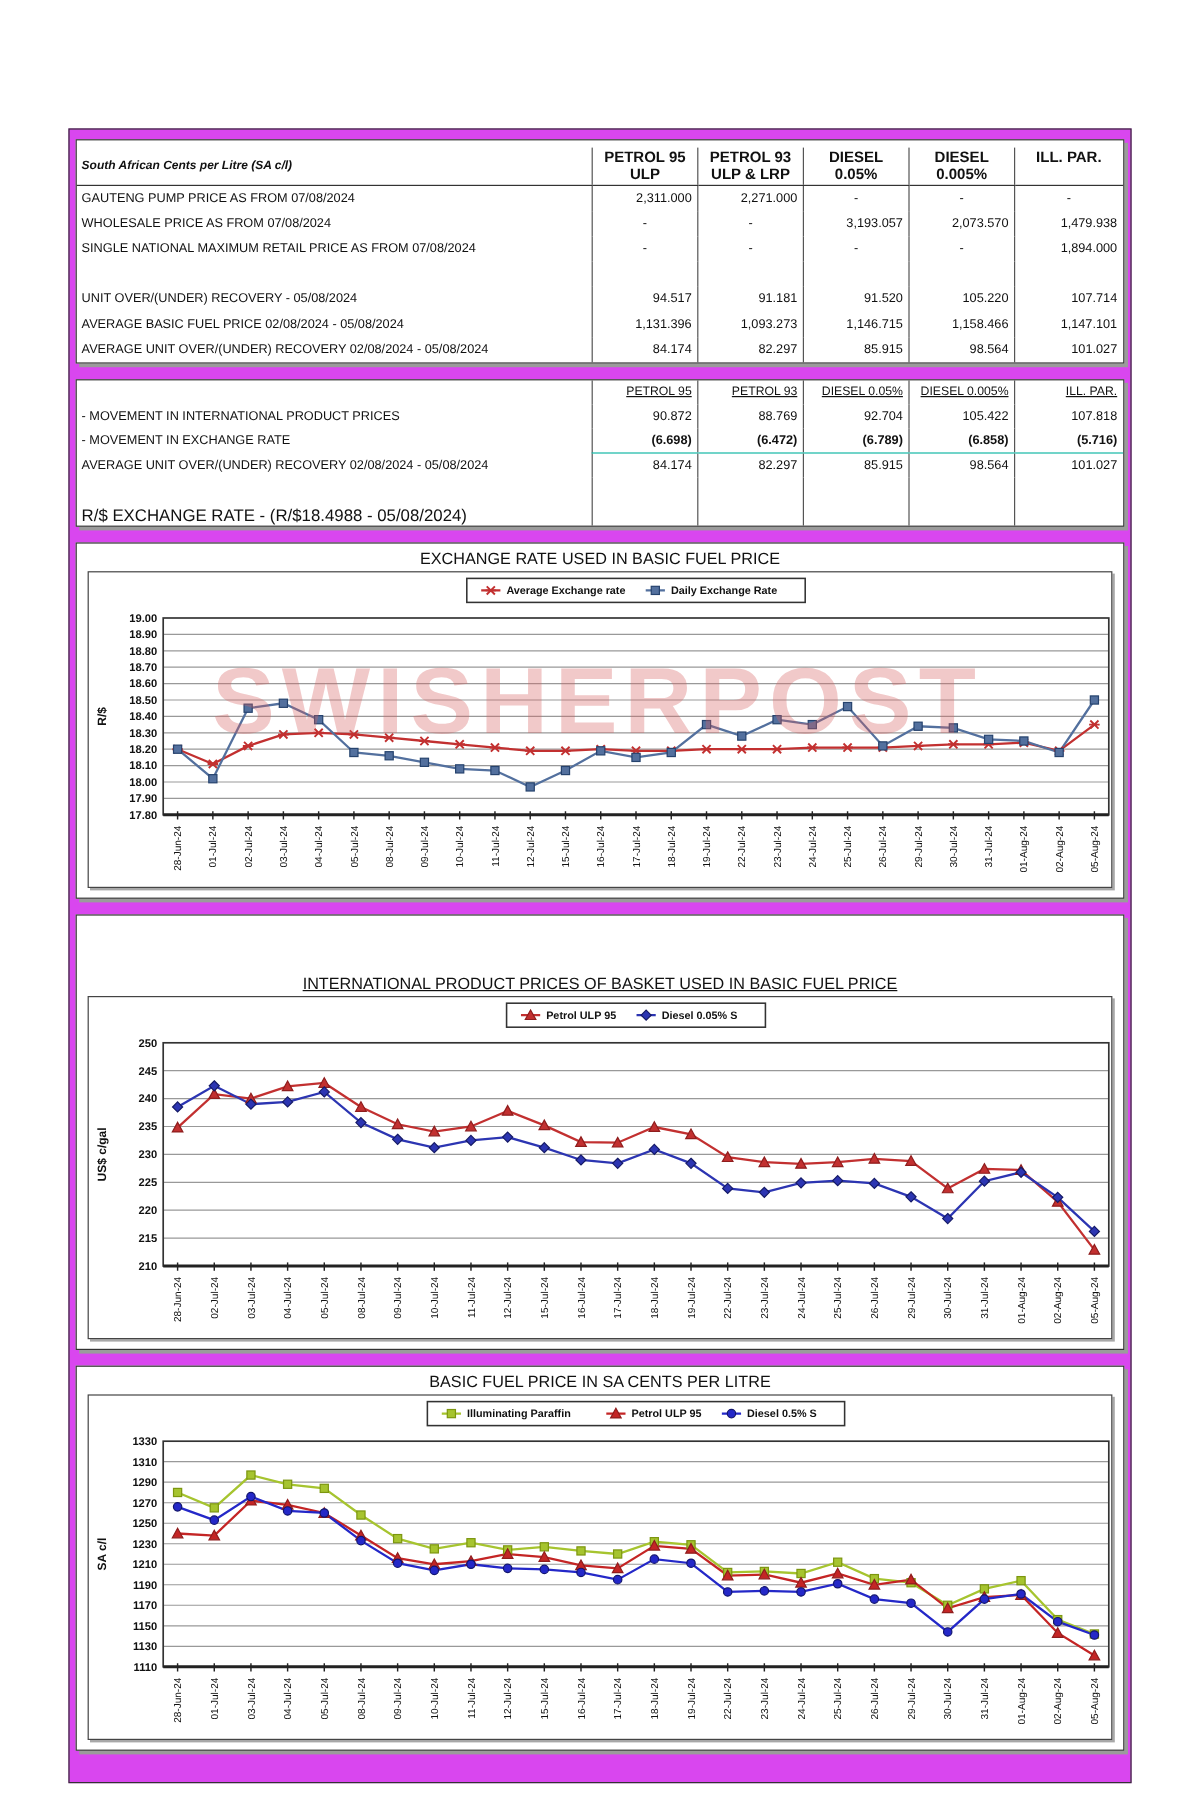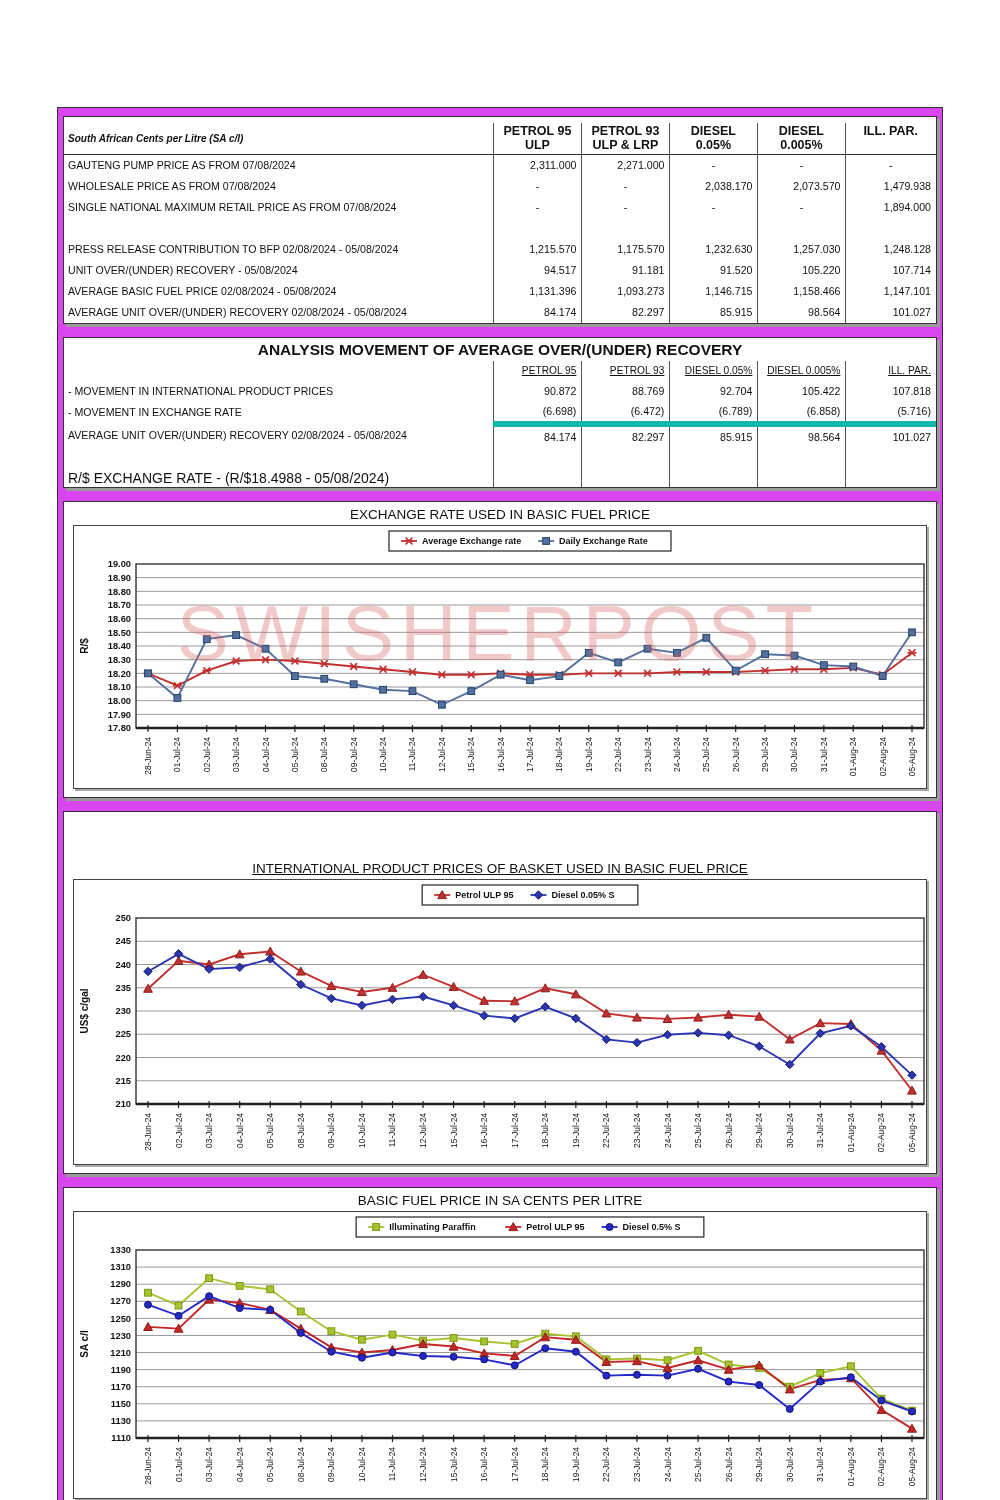--- a/index.html
+++ b/index.html
@@ -13,30 +13,30 @@
   .t1 thead th{border-bottom:1.4px solid #333;vertical-align:middle;}
   .t1 .corner{font-style:italic;font-weight:bold;font-size:10px;text-align:left;}
   .t1 .colhead{font-weight:bold;font-size:12.5px;text-align:center;line-height:1.15;}
   .num{text-align:right;border-left:1px solid #555;}
   .num.dash{text-align:center;}
   .t1 tbody td{height:19px;}
   .t1 .rowlabel,.t2 .rowlabel{text-align:left;}
   .t2 .title-row td{font-weight:bold;font-size:15.5px;text-align:center;padding:3px 0 2px 0;}
   .t2 .hdr{font-size:10.2px;text-align:right;text-decoration:underline;font-weight:normal;border-left:1px solid #555;}
   .t2 tbody td{height:18px;}
-  .t2 .rule td.num{border-bottom:6px solid #14b8a6;}
+  .t2 .rule td.num{border-bottom:1px solid #14b8a6;font-weight:bold;}
   .t2 .note td{height:38px;vertical-align:bottom;}
   .t2 .note .rowlabel{font-weight:normal;font-size:14px;white-space:nowrap;overflow:visible;}
   
   .chart-section{position:relative;padding:3px 9px 8px 9px;}
   .chart-title{text-align:center;font-weight:normal;font-size:13.5px;padding:2px 0 3px 0;}
   .chart-title.underlined{text-decoration:underline;margin-top:44px;}
   .chart-frame{border:1.3px solid #444;box-shadow:2px 2px 0 #a8a8a8;background:#fff;}
   svg{display:block;}
-  .watermark{position:absolute;left:0;right:4px;top:86px;text-align:center;font-weight:normal;
+  .watermark{position:absolute;left:0;right:4px;top:86px;text-align:center;font-weight:bold;
     font-size:78px;letter-spacing:6px;color:rgba(214,98,98,0.34);z-index:6;pointer-events:none;
     font-family:"Liberation Sans",sans-serif;}
 </style>
 </head>
 <body>
 
 <div class="page">
 
   <div class="box">
     <table class="t1">
@@ -79,47 +79,39 @@
             <td class="num">2,311.000</td>
             <td class="num">2,271.000</td>
             <td class="num dash">-</td>
             <td class="num dash">-</td>
             <td class="num dash">-</td>
           </tr>
           <tr>
             <td class="rowlabel">WHOLESALE PRICE AS FROM 07/08/2024</td>
             <td class="num dash">-</td>
             <td class="num dash">-</td>
-            <td class="num">2,038.170</td>
+            <td class="num">3,193.057</td>
             <td class="num">2,073.570</td>
             <td class="num">1,479.938</td>
           </tr>
           <tr>
             <td class="rowlabel">SINGLE NATIONAL MAXIMUM RETAIL PRICE AS FROM 07/08/2024</td>
             <td class="num dash">-</td>
             <td class="num dash">-</td>
             <td class="num dash">-</td>
             <td class="num dash">-</td>
             <td class="num">1,894.000</td>
           </tr>
           <tr>
             <td class="rowlabel">&nbsp;</td>
             <td class="num"></td>
             <td class="num"></td>
             <td class="num"></td>
             <td class="num"></td>
             <td class="num"></td>
-          </tr>
-          <tr>
-            <td class="rowlabel">PRESS RELEASE CONTRIBUTION TO BFP 02/08/2024 - 05/08/2024</td>
-            <td class="num">1,215.570</td>
-            <td class="num">1,175.570</td>
-            <td class="num">1,232.630</td>
-            <td class="num">1,257.030</td>
-            <td class="num">1,248.128</td>
           </tr>
           <tr>
             <td class="rowlabel">UNIT OVER/(UNDER) RECOVERY - 05/08/2024</td>
             <td class="num">94.517</td>
             <td class="num">91.181</td>
             <td class="num">91.520</td>
             <td class="num">105.220</td>
             <td class="num">107.714</td>
           </tr>
           <tr>
@@ -146,23 +138,20 @@
     <table class="t2">
       <colgroup>
           <col style="width:425px">
           <col style="width:87px">
           <col style="width:87px">
           <col style="width:87px">
           <col style="width:87px">
           <col style="width:89px">
         </colgroup>
       <tbody id="t2-body">
-        <tr class="title-row">
-          <td colspan="6">ANALYSIS MOVEMENT OF AVERAGE OVER/(UNDER) RECOVERY</td>
-        </tr>
       <tr>
             <td class="rowlabel"></td>
             <td class="hdr">PETROL 95</td>
             <td class="hdr">PETROL 93</td>
             <td class="hdr">DIESEL 0.05%</td>
             <td class="hdr">DIESEL 0.005%</td>
             <td class="hdr">ILL. PAR.</td>
           </tr>
           <tr>
             <td class="rowlabel">- MOVEMENT IN INTERNATIONAL PRODUCT PRICES</td>

